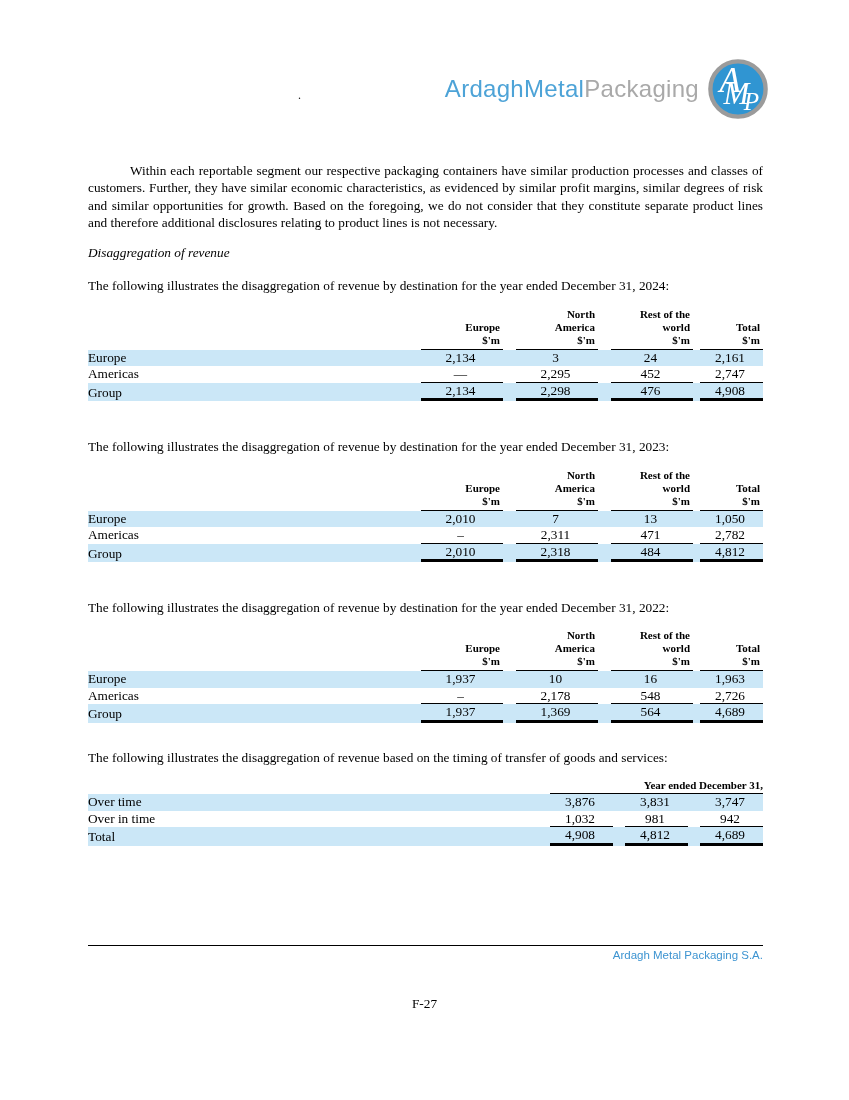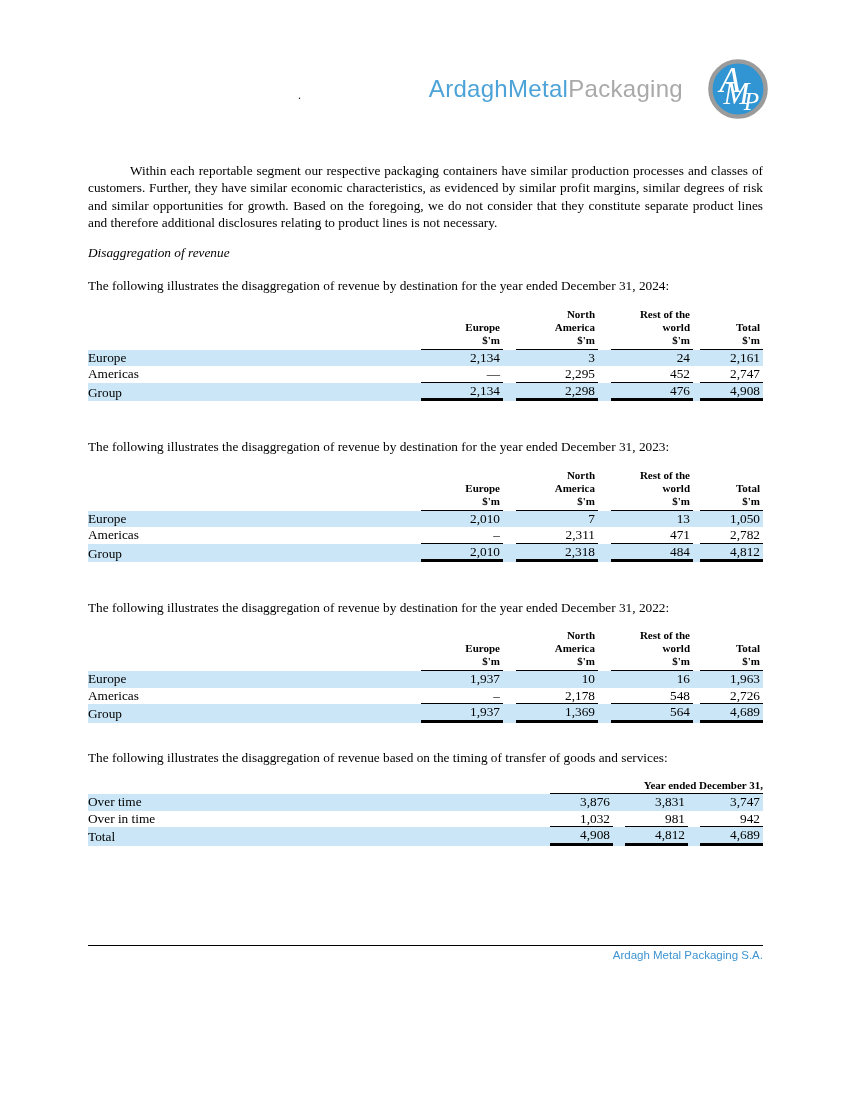--- a/index.html
+++ b/index.html
@@ -17,21 +17,21 @@
     position:relative;
     width:849px;height:1100px;
     background:#ffffff;
     font-family:"Liberation Serif", serif;
     color:#000;
     overflow:hidden;
   }
   
   .logo{
     position:absolute;top:58px;right:80px;
-    display:flex;align-items:center;gap:24px;
+    display:flex;align-items:center;gap:8px;
   }
   .logo-text{
     font-family:"Liberation Sans", sans-serif;
     font-size:24px;font-weight:400;letter-spacing:0.3px;
     white-space:nowrap;
   }
   .logo-text .blue{color:var(--logo_blue);}
   .logo-text .gray{color:var(--logo_gray);}
   .logo-mark svg{display:block;}
   .logo-mark circle{fill:var(--monogram_blue);stroke:var(--monogram_ring);}
@@ -65,21 +65,21 @@
   table.fin th,table.fin td{padding:0;vertical-align:bottom;font-weight:normal;}
   .hcell{
     margin-left:13px;
     border-bottom:1.5px solid var(--rule_black);
     font-weight:bold;font-size:11px;line-height:13px;
     text-align:right;padding:0 3px 2px 0;
   }
   td.c4 .hcell, th.c4 .hcell{margin-left:7px;}
   .hline{display:block;}
   .vcell{
-    margin-left:13px;text-align:right;padding-right:3px;line-height:16.5px;
+    margin-left:13px;text-align:center;padding-right:3px;line-height:16.5px;
   }
   td.c4 .vcell, th.c4 .vcell{margin-left:7px;}
   .lcell{line-height:16.5px;}
   tr.hl{background:var(--highlight);}
   tr.ruled .vcell{border-bottom:1px solid var(--rule_black);line-height:15.5px;}
   tr.total .vcell{border-bottom:3px solid var(--rule_black);line-height:15.5px;}
   tr.total{font-weight:bold;border-radius:6px;}
   
   table.fin .hcell.center{text-align:center;padding:0 0 2px 0;}
   .span-rule{
@@ -452,14 +452,15 @@
               <div class="vcell">4,689</div>
             </td>
         </tr>
       </tbody>
     </table>
 
   </div>
 
   <div class="footer-rule"></div>
   <div class="footer-company">Ardagh Metal Packaging S.A.</div>
+  <div class="page-num">F-27</div>
 
 </div>
 
 </body></html>

